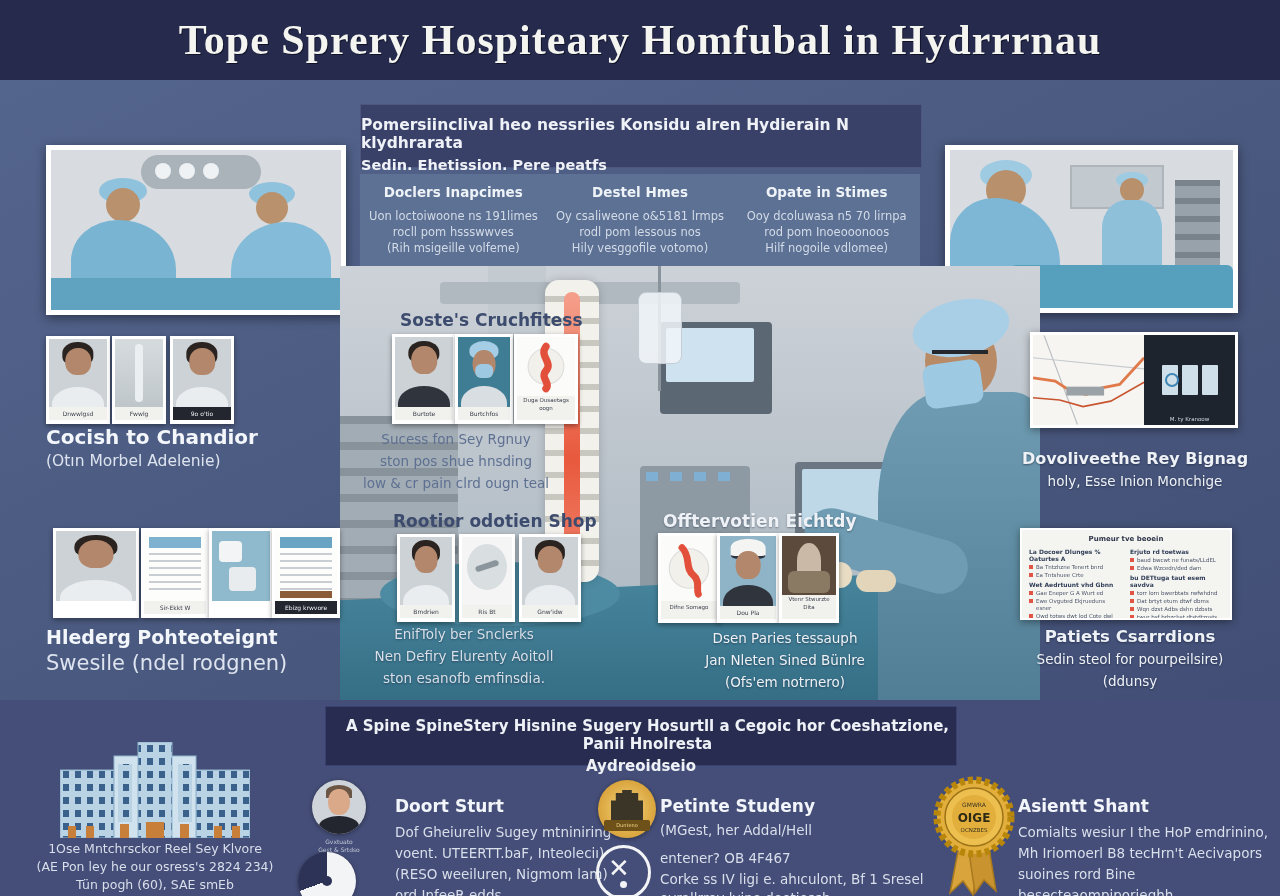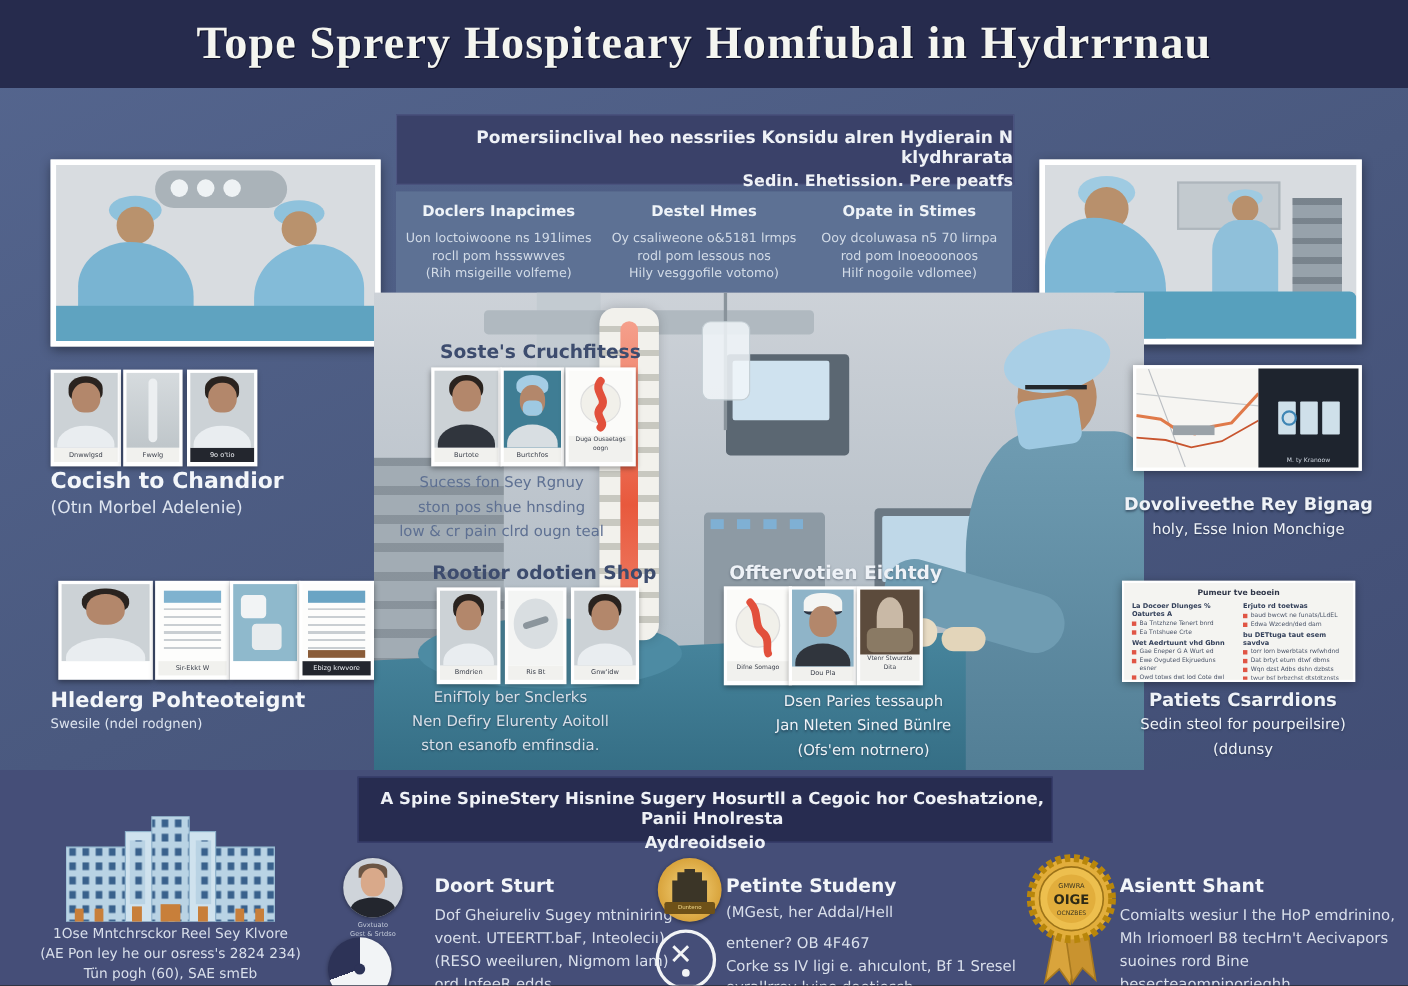--- a/index.html
+++ b/index.html
@@ -10,21 +10,21 @@
   
   .hdr{left:0;top:0;width:1280px;height:80px;background:#262b4d;}
   .hdr .t{font-family:"Liberation Serif",serif;font-weight:bold;font-size:42px;
     color:#f4f5f0;text-align:center;line-height:80px;letter-spacing:1px;
     text-shadow:1px 1px 0 #11132b;}
   
   .framed{border:5px solid #fff;box-shadow:0 3px 10px rgba(0,0,0,.45);background:#d8dce0;overflow:hidden;}
   .scene{position:relative;width:100%;height:100%;}
   
   .intro{left:360px;top:104px;width:560px;height:62px;background:#3a4169;border:1px solid #4d5581;
-    color:#eef1f6;text-align:right;}
+    color:#eef1f6;text-align:left;}
   .intro .a{font-size:15.5px;font-weight:bold;margin-top:11px;}
   .intro .b{font-size:14.5px;font-weight:bold;margin-top:5px;}
   .stats{left:360px;top:174px;width:560px;height:92px;background:#5d7194;display:flex;text-align:center;}
   .stat{flex:1;padding-top:10px;}
   .stat .h{font-size:13.5px;font-weight:bold;color:#eef3f8;margin-bottom:8px;}
   .stat .l{font-size:11.5px;line-height:16px;color:#d2dbe7;}
   
   .photo{left:340px;top:266px;width:700px;height:436px;overflow:hidden;
     background:linear-gradient(#cdd2d8 0%,#bcc4cc 45%,#a7b6c0 100%);}
   .drape{position:absolute;left:0;top:282px;width:700px;height:154px;
@@ -277,21 +277,21 @@
   </div>
   <div class="mini" style="left:272px;top:528px;width:62px;height:84px;">
     <div class="img docbg">
       <div class="doc-bar" style="background:#6aa4c4;"></div>
         <div class="doc-lines"></div>
       <div style="position:absolute;left:8%;bottom:4%;width:84%;height:10%;background:#8a5c38;"></div>
     </div>
     <div class="lbl dark">Ebizg krwvore</div>
   </div>
   <div class="abs" style="left:46px;top:626px;width:320px;font-size:19px;font-weight:bold;color:#f3f6fa;">Hlederg Pohteoteignt</div>
-  <div class="abs" style="left:46px;top:651px;width:320px;font-size:12px;color:#dde4ef;">Swesile (ndel rodgnen)</div>
+  <div class="abs" style="left:46px;top:651px;width:320px;font-size:21px;color:#dde4ef;">Swesile (ndel rodgnen)</div>
 
   <div class="abs ot-dark" style="left:400px;top:310px;">Soste's Cruchfitess</div>
   <div class="mini" style="left:392px;top:334px;width:58px;height:84px;">
     <div class="img">
       <div class="p-hair"></div>
         <div class="p-head"></div>
         <div class="p-body dark"></div>
     </div>
     <div class="lbl">Burtote</div>
   </div>

